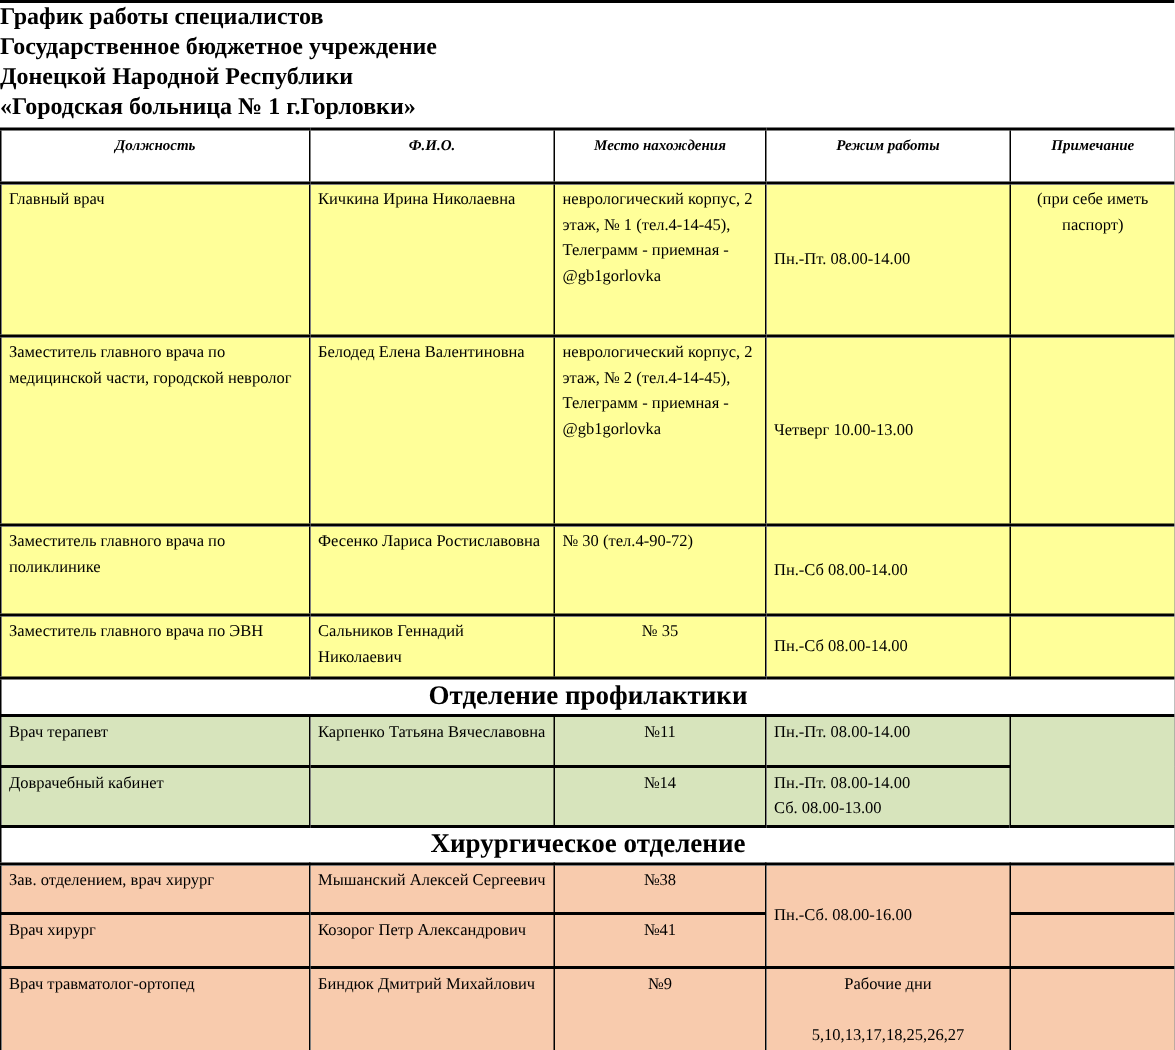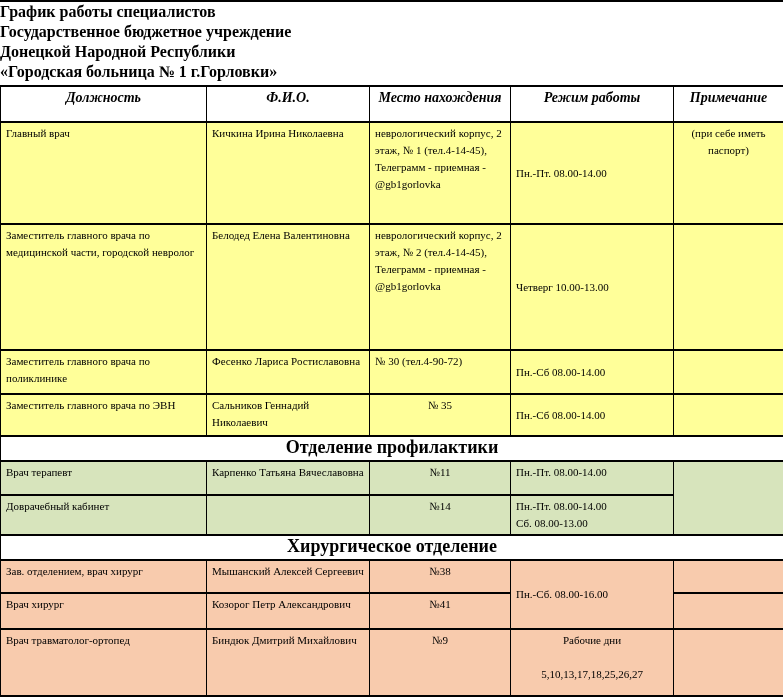--- a/index.html
+++ b/index.html
@@ -22,21 +22,21 @@
   th,td {
     border:1px solid #000;
     border-top-width:2px; border-bottom-width:2px;
     padding:2px 5px;
     font-size:11px; line-height:17px;
     vertical-align:top; text-align:left;
     overflow:hidden;
   }
   th {
     font-weight:bold; font-style:italic;
-    font-size:14px; text-align:center;
+    font-size:10px; text-align:center;
     background:#ffffff;
   }
   .bg-admin   { background: var(--admin-row-bg, #FFFF99); }
   .bg-proph   { background: var(--prophylaxis-row-bg, #D7E4BC); }
   .bg-surgery { background: var(--surgery-row-bg, #F8CBAD); }
   tr.section td {
     background: var(--section-bg, #ffffff);
     font-weight:bold; font-style:normal;
     text-align:center; font-size:18px;
     padding:2px 0;
@@ -85,21 +85,21 @@
     </tr>
 
     <tr style="height:126px">
       <td class="bg-admin">Заместитель главного врача по медицинской части, городской невролог</td>
       <td class="bg-admin">Белодед Елена Валентиновна</td>
       <td class="bg-admin">неврологический корпус, 2 этаж, № 2 (тел.4-14-45), Телеграмм - приемная - @gb1gorlovka</td>
       <td class="bg-admin v-mid">Четверг 10.00-13.00</td>
       <td class="bg-admin"></td>
     </tr>
 
-    <tr style="height:44px">
+    <tr style="height:60px">
       <td class="bg-admin">Заместитель главного врача по поликлинике</td>
       <td class="bg-admin">Фесенко Лариса Ростиславовна</td>
       <td class="bg-admin">№ 30 (тел.4-90-72)</td>
       <td class="bg-admin v-mid">Пн.-Сб 08.00-14.00</td>
       <td class="bg-admin"></td>
     </tr>
 
     <tr style="height:42px">
       <td class="bg-admin">Заместитель главного врача по ЭВН</td>
       <td class="bg-admin">Сальников Геннадий Николаевич</td>

